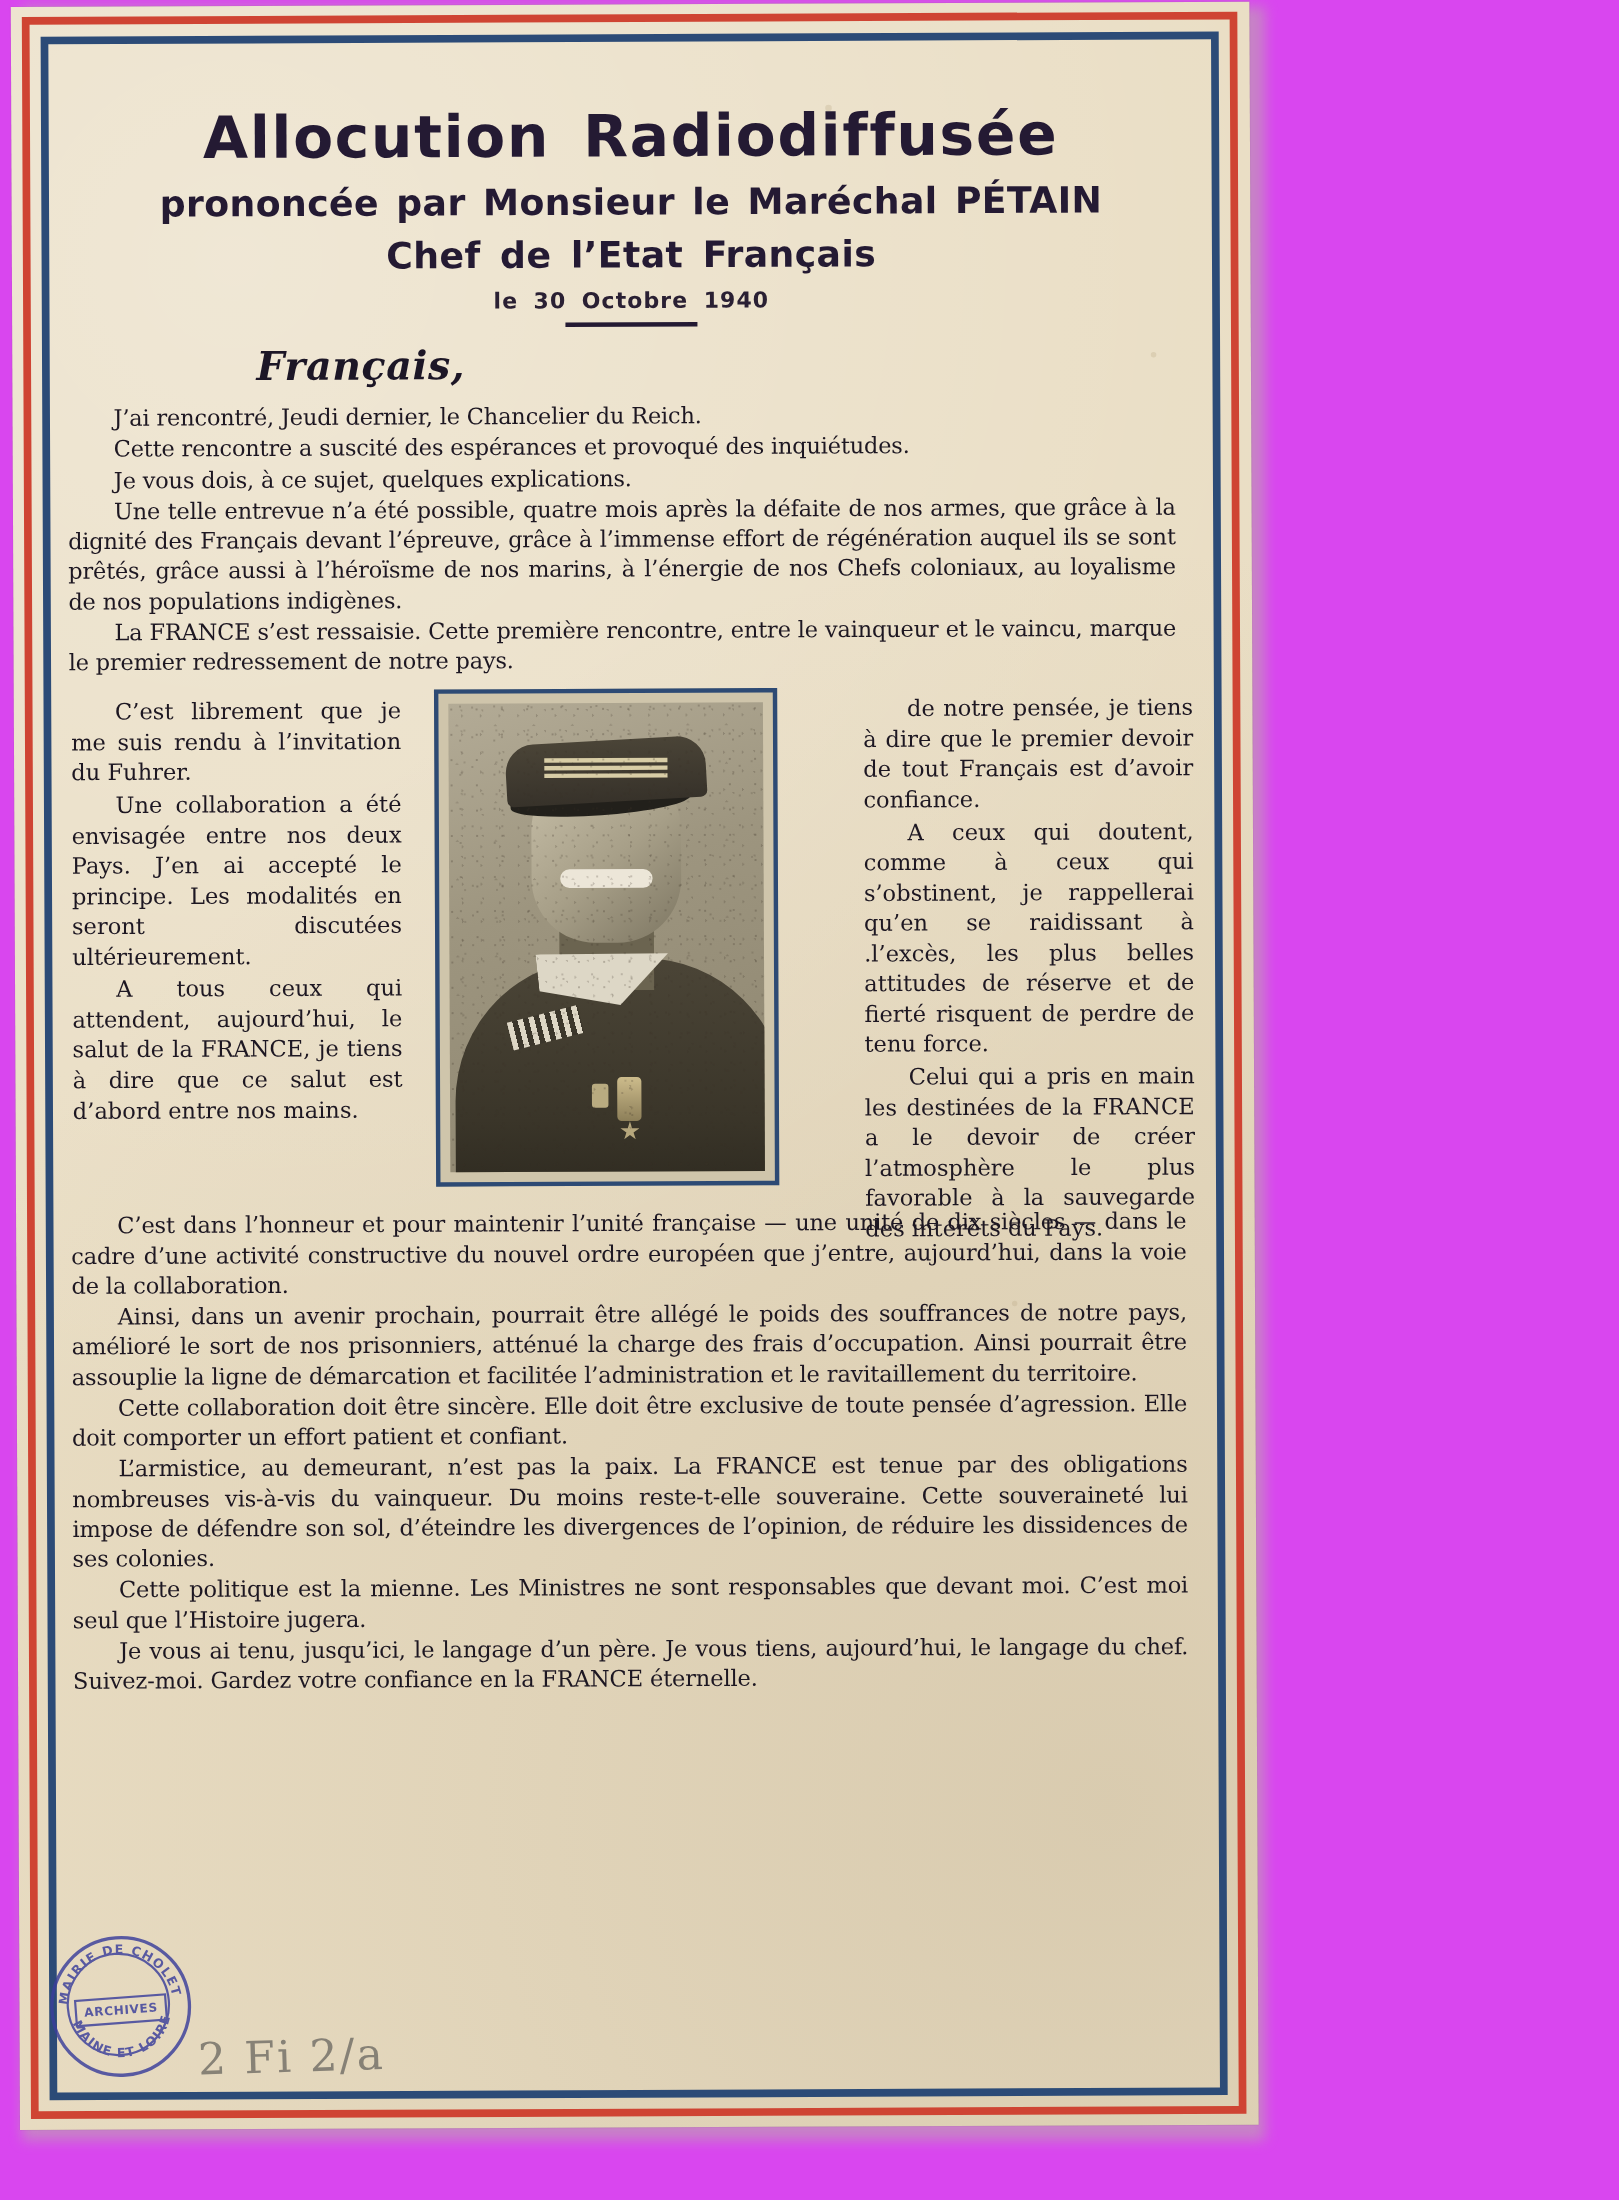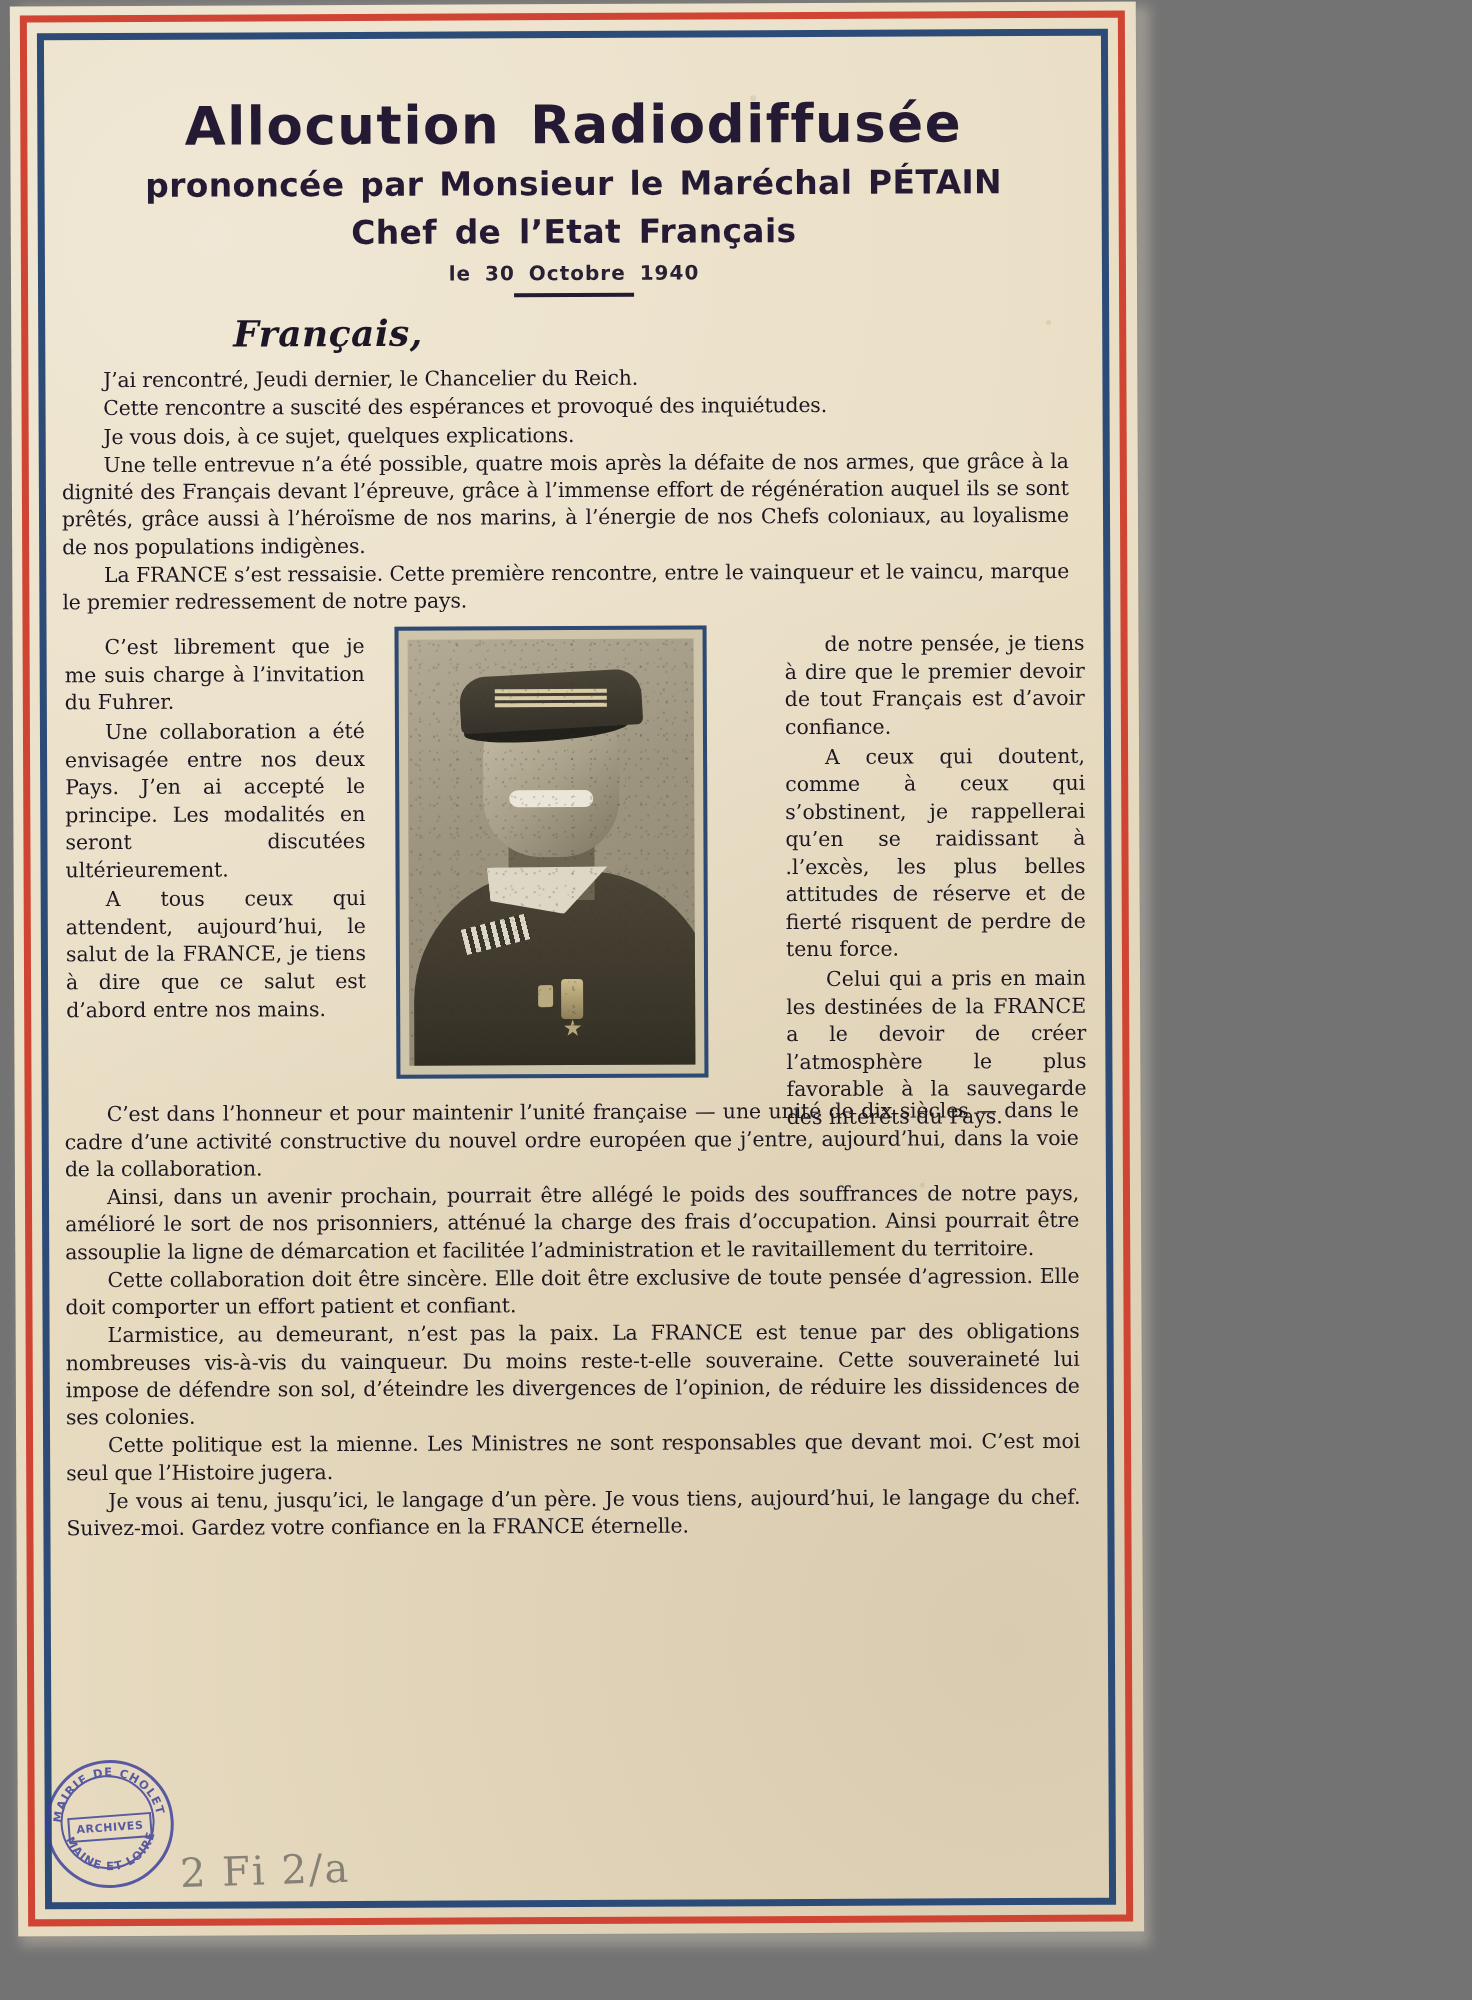--- a/index.html
+++ b/index.html
@@ -12,21 +12,21 @@
     height: 2000px;
     font-family: "Liberation Serif", serif;
     overflow: hidden;
   }
 
   
   #scan {
     position: relative;
     width: 1472px;
     height: 2000px;
-    background: #737373;
+    background: #d946ef;
   }
 
   
   #sheet-shadow {
     position: absolute;
     left: 20px; top: 6px;
     width: 1130px; height: 1940px;
     background: #b9b3a6;
     filter: blur(6px);
     opacity: .55;
@@ -398,21 +398,21 @@
         <p>J’ai rencontré, Jeudi dernier, le Chancelier du Reich.</p>
         <p>Cette rencontre a suscité des espérances et provoqué des inquiétudes.</p>
         <p>Je vous dois, à ce sujet, quelques explications.</p>
         <p>Une telle entrevue n’a été possible, quatre mois après la défaite de nos armes, que grâce à la dignité des Français devant l’épreuve, grâce à l’immense effort de régénération auquel ils se sont prêtés, grâce aussi à l’héroïsme de nos marins, à l’énergie de nos Chefs coloniaux, au loyalisme de nos populations indigènes.</p>
         <p>La FRANCE s’est ressaisie. Cette première rencontre, entre le vainqueur et le vaincu, marque le premier redressement de notre pays.</p>
       </div>
 
       <div id="band">
 
         <div id="col-left" class="col">
-          <p>C’est librement que je me suis charge à l’invitation du Fuhrer.</p>
+          <p>C’est librement que je me suis rendu à l’invitation du Fuhrer.</p>
           <p>Une collaboration a été envisagée entre nos deux Pays. J’en ai accepté le principe. Les modalités en seront discutées ultérieurement.</p>
           <p>A tous ceux qui attendent, aujourd’hui, le salut de la FRANCE, je tiens à dire que ce salut est d’abord entre nos mains.</p>
         </div>
 
         <div id="photo-frame">
           <div id="photo">
             <div class="p-shoulders"></div>
             <div class="p-ribbon"></div>
             <div class="p-medal2"></div>
             <div class="p-medal"></div>

